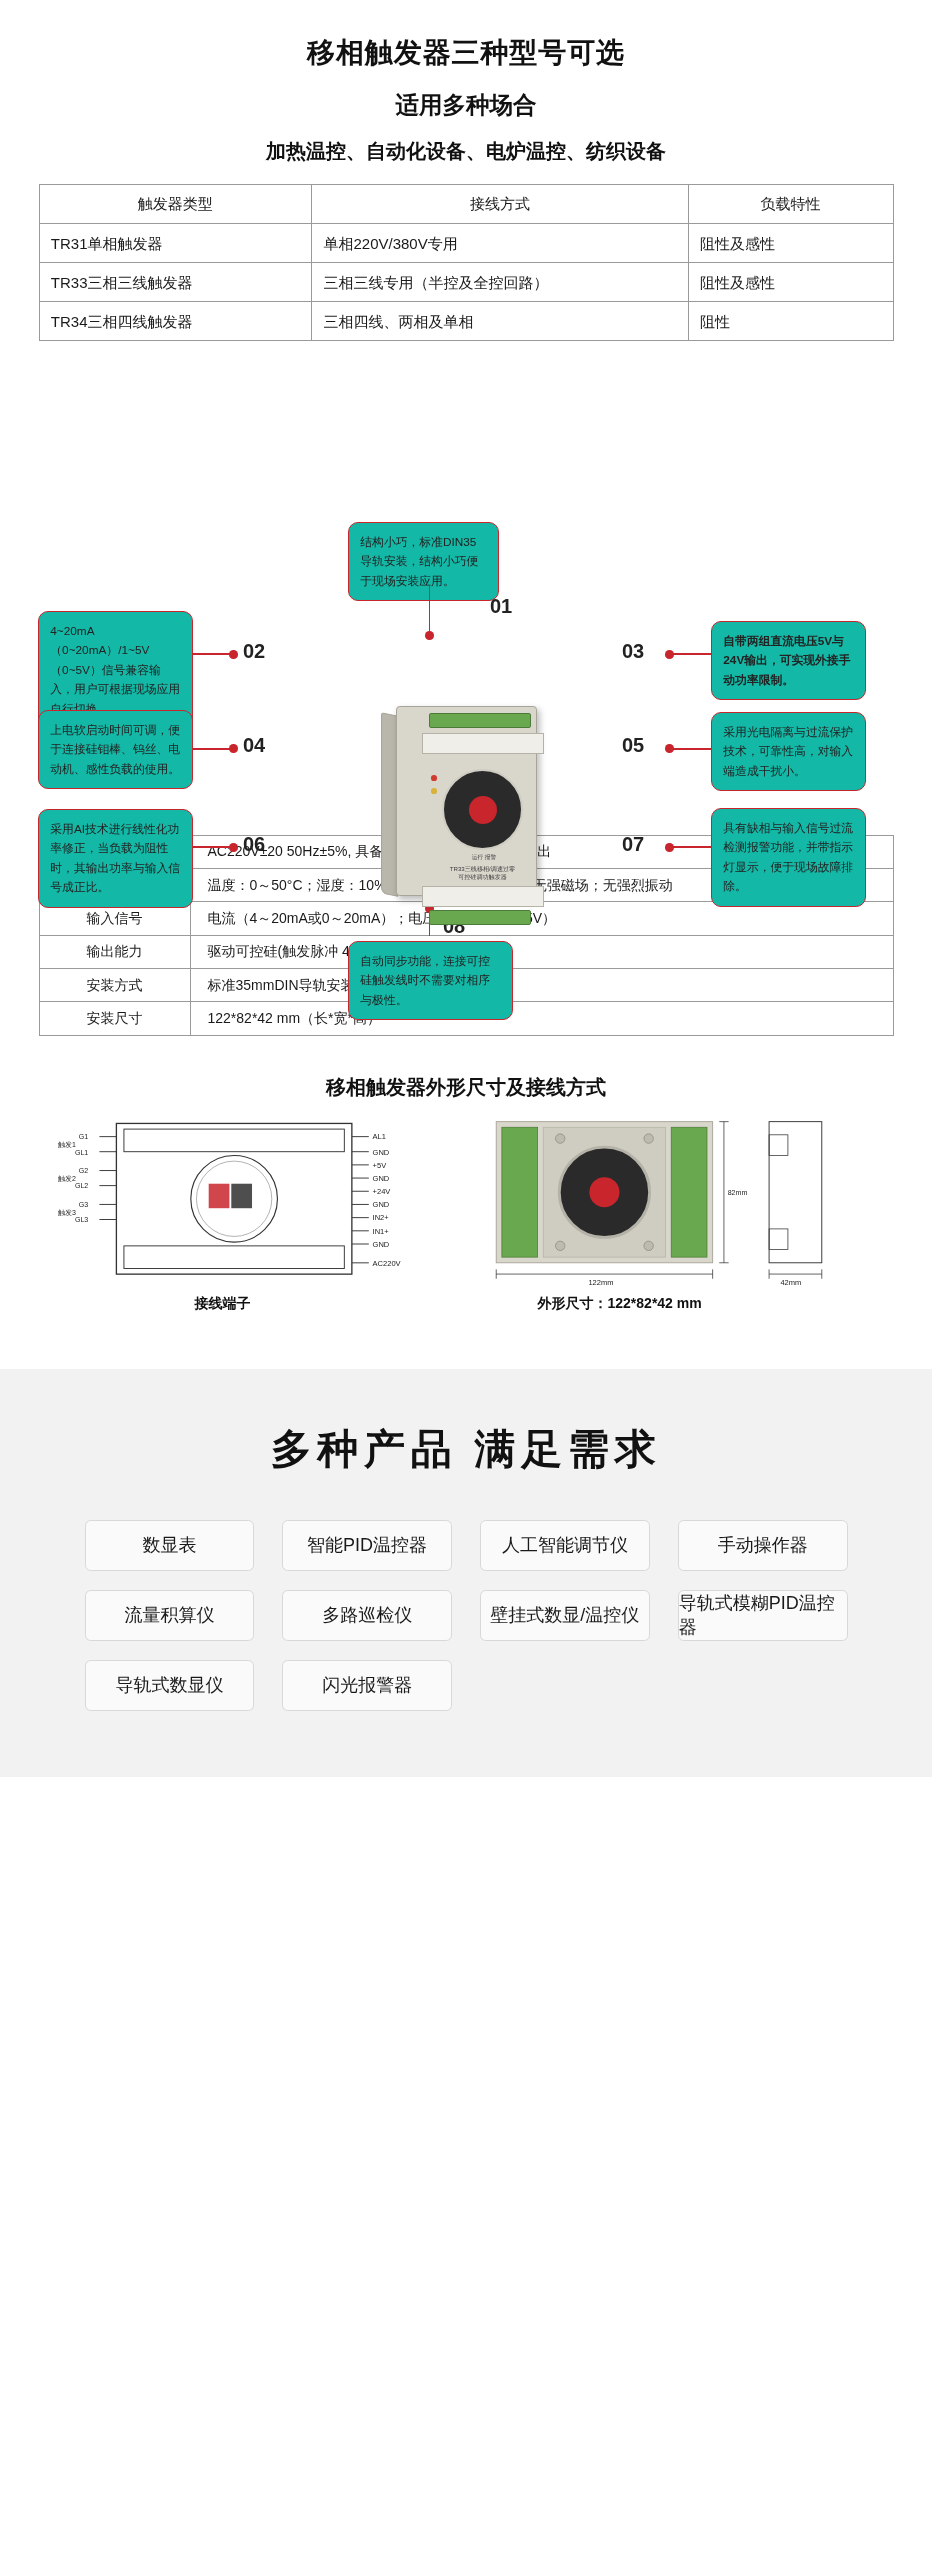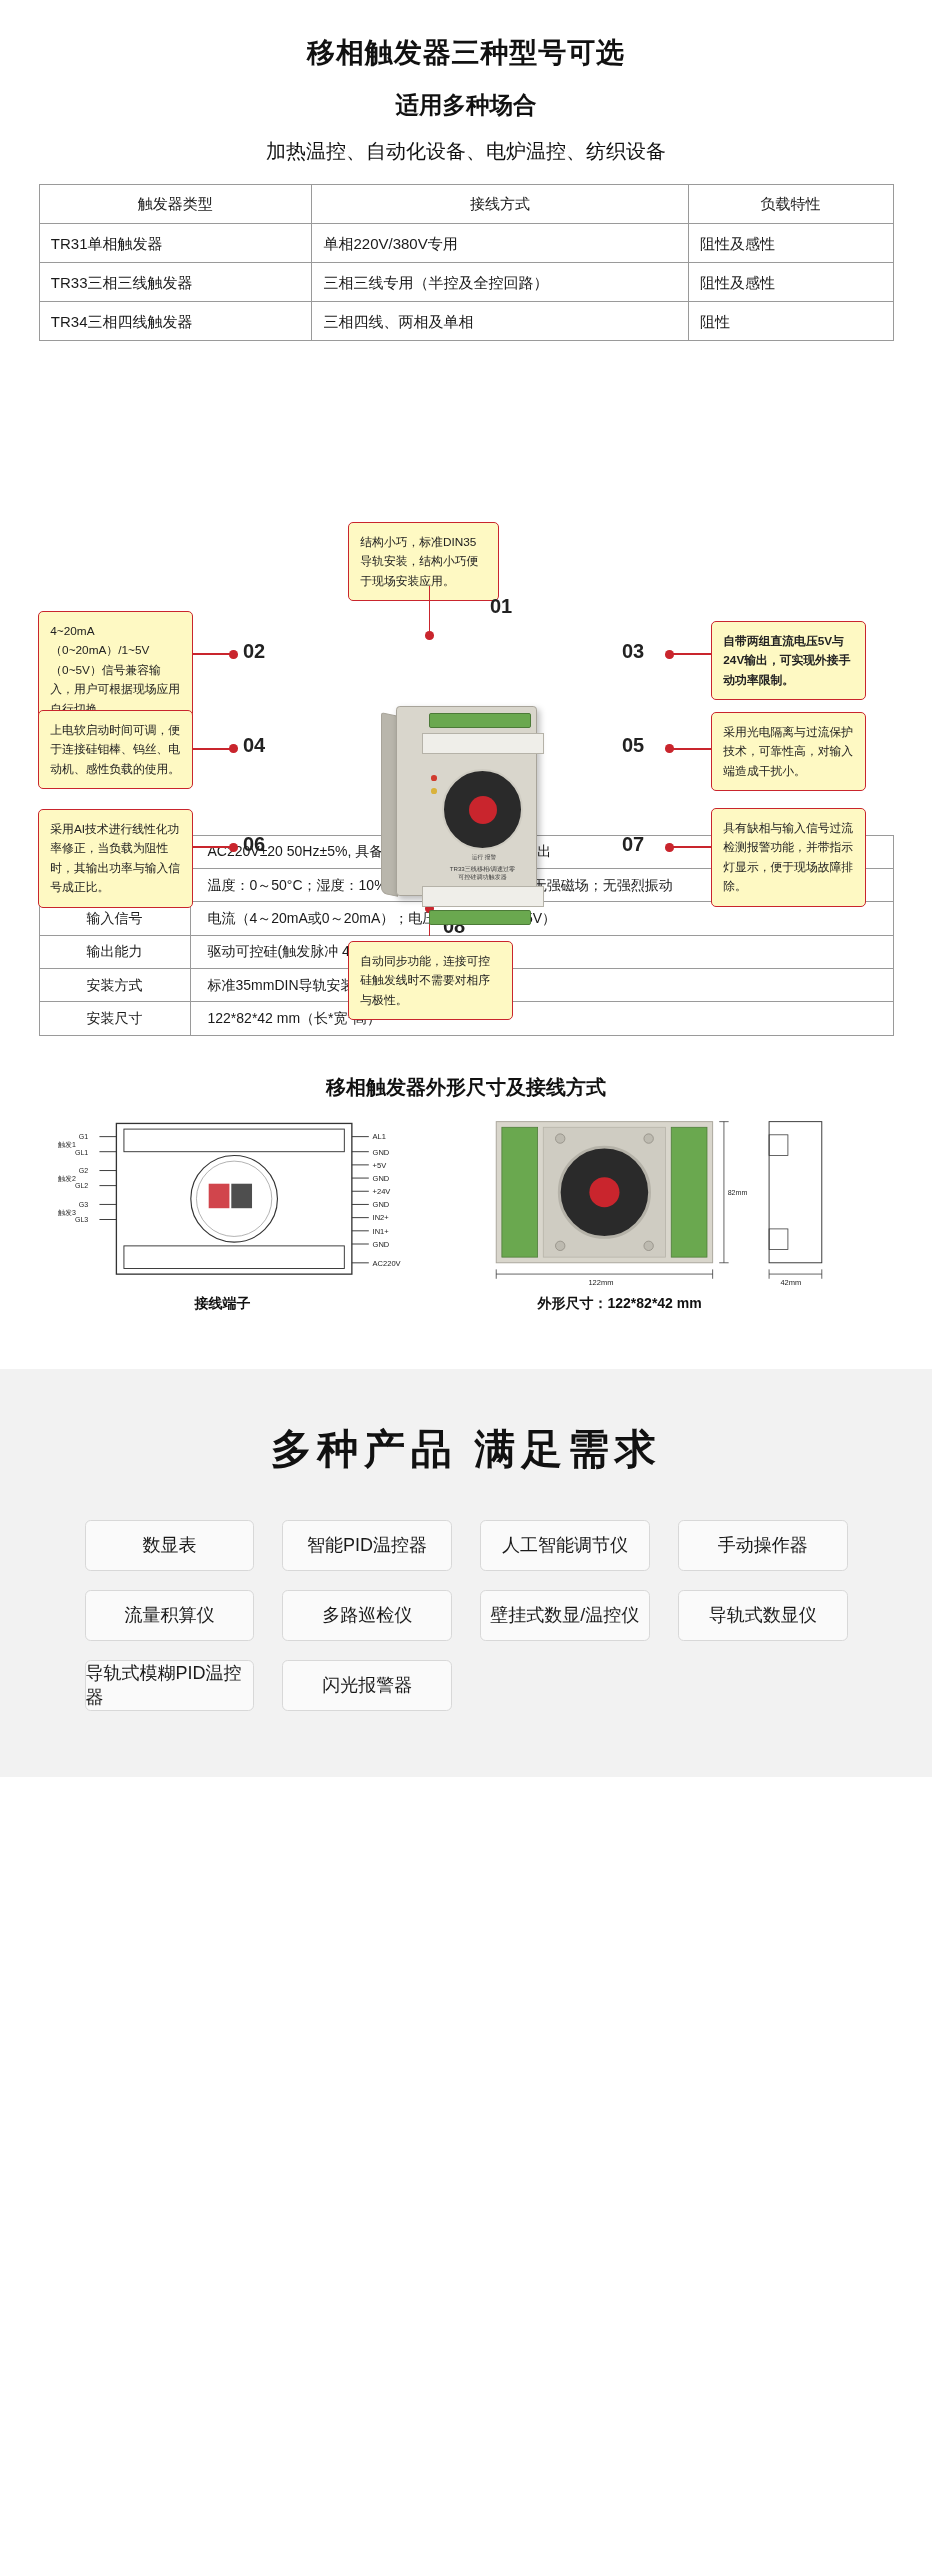--- a/index.html
+++ b/index.html
@@ -20,21 +20,21 @@
   .top-section { padding: 34px 0 0 0; text-align: center; }
   .title-main {
     font-size: 28px; font-weight: bold; color: #111;
     letter-spacing: 0.9px; margin-bottom: 17px;
   }
   .title-sub {
     font-size: 23.5px; font-weight: bold; color: #111;
     margin-bottom: 17px;
   }
   .title-sub2 {
-    font-size: 20px; font-weight: normal; color: #111;
+    font-size: 20px; font-weight: bold; color: #111;
     margin-bottom: 19px;
   }
 
   
   .models-table {
     width: 855px; margin: 0 auto;
     border-collapse: collapse;
     font-size: 15px; color: #1a1a1a;
   }
   .models-table td {
@@ -52,22 +52,22 @@
 
   
   .diagram {
     position: relative;
     width: 932px; height: 471px;
     margin-top: 11.3px;
   }
   .callout {
     position: absolute;
     border: 0.9px solid #c9252d;
-    border-radius: 5px;
-    background: #fef9c3;
+    border-radius: 10px;
+    background: #14b8a6;
     color: #222;
     font-size: 11.8px;
     line-height: 1.65;
     padding: 9.4px 11.3px;
   }
   .num {
     position: absolute;
     font-size: 20px; font-weight: bold; color: #222;
   }
   .dot {
@@ -417,20 +417,20 @@
   <div class="bottom">
     <div class="bottom-title">多种产品   满足需求</div>
     <div class="prod-grid">
       <div class="prod-item">数显表</div>
       <div class="prod-item">智能PID温控器</div>
       <div class="prod-item">人工智能调节仪</div>
       <div class="prod-item">手动操作器</div>
       <div class="prod-item">流量积算仪</div>
       <div class="prod-item">多路巡检仪</div>
       <div class="prod-item">壁挂式数显/温控仪</div>
+      <div class="prod-item">导轨式模糊PID温控器</div>
       <div class="prod-item">导轨式数显仪</div>
-      <div class="prod-item">导轨式模糊PID温控器</div>
       <div class="prod-item">闪光报警器</div>
     </div>
   </div>
 
 </div>
 
 
 </body></html>

